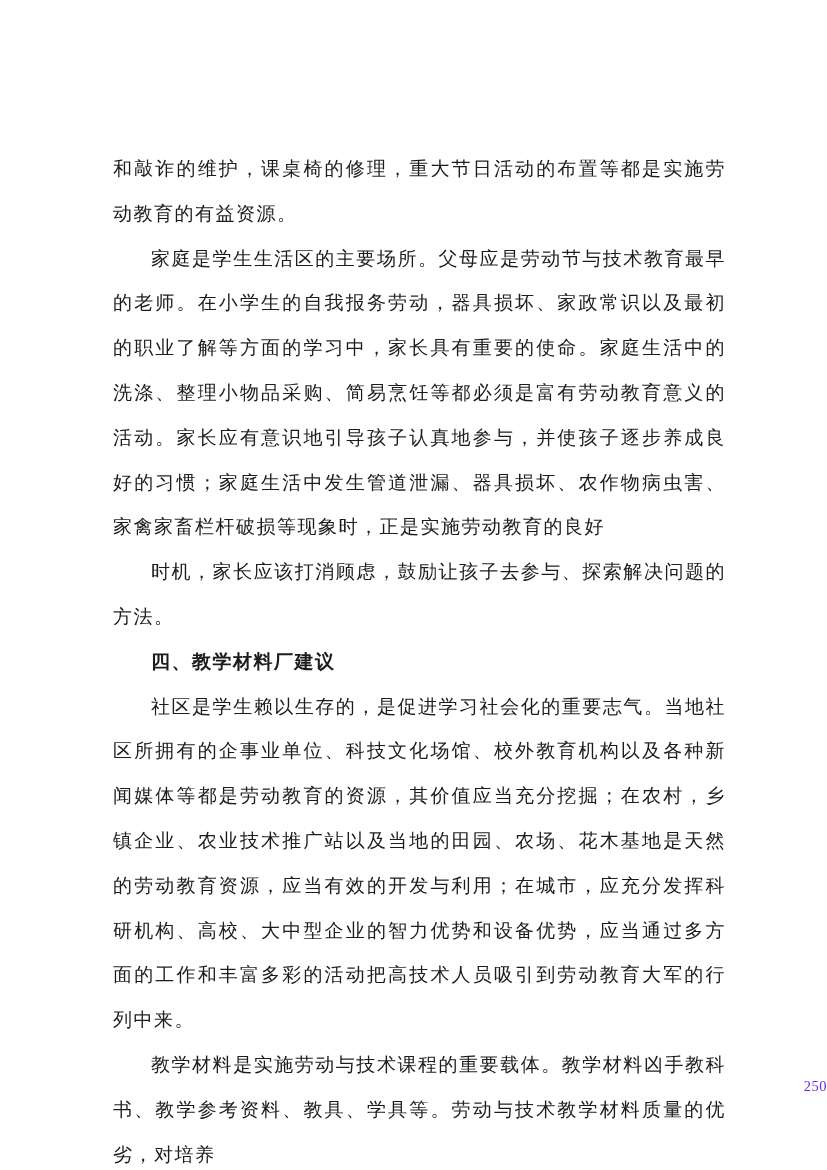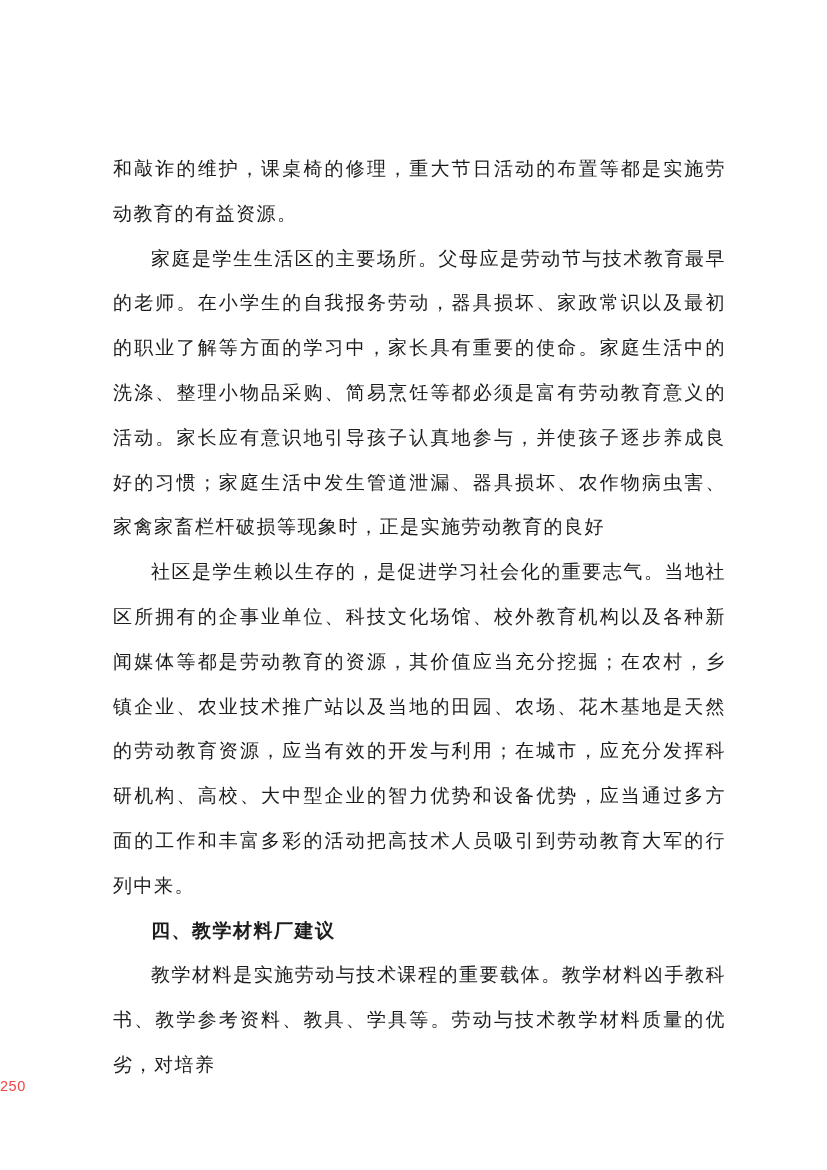--- a/index.html
+++ b/index.html
@@ -6,21 +6,21 @@
     margin: 0;
     padding: 0;
     background: #ffffff;
   }
   .page {
     position: relative;
     width: 827px;
     height: 1170px;
     background: #ffffff;
     overflow: hidden;
-    font-family: Liberation Sans, sans-serif;
+    font-family: Liberation Serif, serif;
     color: #1c1c1c;
   }
   .text-block {
     position: absolute;
     left: 113px;
     top: 147px;
     width: 613px;
   }
   .para {
     margin: 0;
@@ -36,32 +36,33 @@
   }
   .heading {
     font-weight: 700;
     text-align: left;
   }
   .page-number {
     position: absolute;
     left: 0;
     top: 1078px;
     width: 100%;
-    text-align: left;
+    text-align: right;
     font-size: 14.5px;
     letter-spacing: 0.5px;
-    color: #ef4444;
+    color: #6d28d9;
   }
 </style>
 </head>
 <body>
 
 <div class="page">
   <div class="text-block">
     <p class="para">和敲诈的维护，课桌椅的修理，重大节日活动的布置等都是实施劳动教育的有益资源。</p>
     <p class="para indent">家庭是学生生活区的主要场所。父母应是劳动节与技术教育最早的老师。在小学生的自我报务劳动，器具损坏、家政常识以及最初的职业了解等方面的学习中，家长具有重要的使命。家庭生活中的洗涤、整理小物品采购、简易烹饪等都必须是富有劳动教育意义的活动。家长应有意识地引导孩子认真地参与，并使孩子逐步养成良好的习惯；家庭生活中发生管道泄漏、器具损坏、农作物病虫害、家禽家畜栏杆破损等现象时，正是实施劳动教育的良好</p>
+    <p class="para indent">时机，家长应该打消顾虑，鼓励让孩子去参与、探索解决问题的方法。</p>
+    <p class="para indent heading">四、教学材料厂建议</p>
     <p class="para indent">社区是学生赖以生存的，是促进学习社会化的重要志气。当地社区所拥有的企事业单位、科技文化场馆、校外教育机构以及各种新闻媒体等都是劳动教育的资源，其价值应当充分挖掘；在农村，乡镇企业、农业技术推广站以及当地的田园、农场、花木基地是天然的劳动教育资源，应当有效的开发与利用；在城市，应充分发挥科研机构、高校、大中型企业的智力优势和设备优势，应当通过多方面的工作和丰富多彩的活动把高技术人员吸引到劳动教育大军的行列中来。</p>
-    <p class="para indent heading">四、教学材料厂建议</p>
     <p class="para indent">教学材料是实施劳动与技术课程的重要载体。教学材料凶手教科书、教学参考资料、教具、学具等。劳动与技术教学材料质量的优劣，对培养</p>
   </div>
 
   <div class="page-number">250</div>
 </div>
 
 </body></html>

